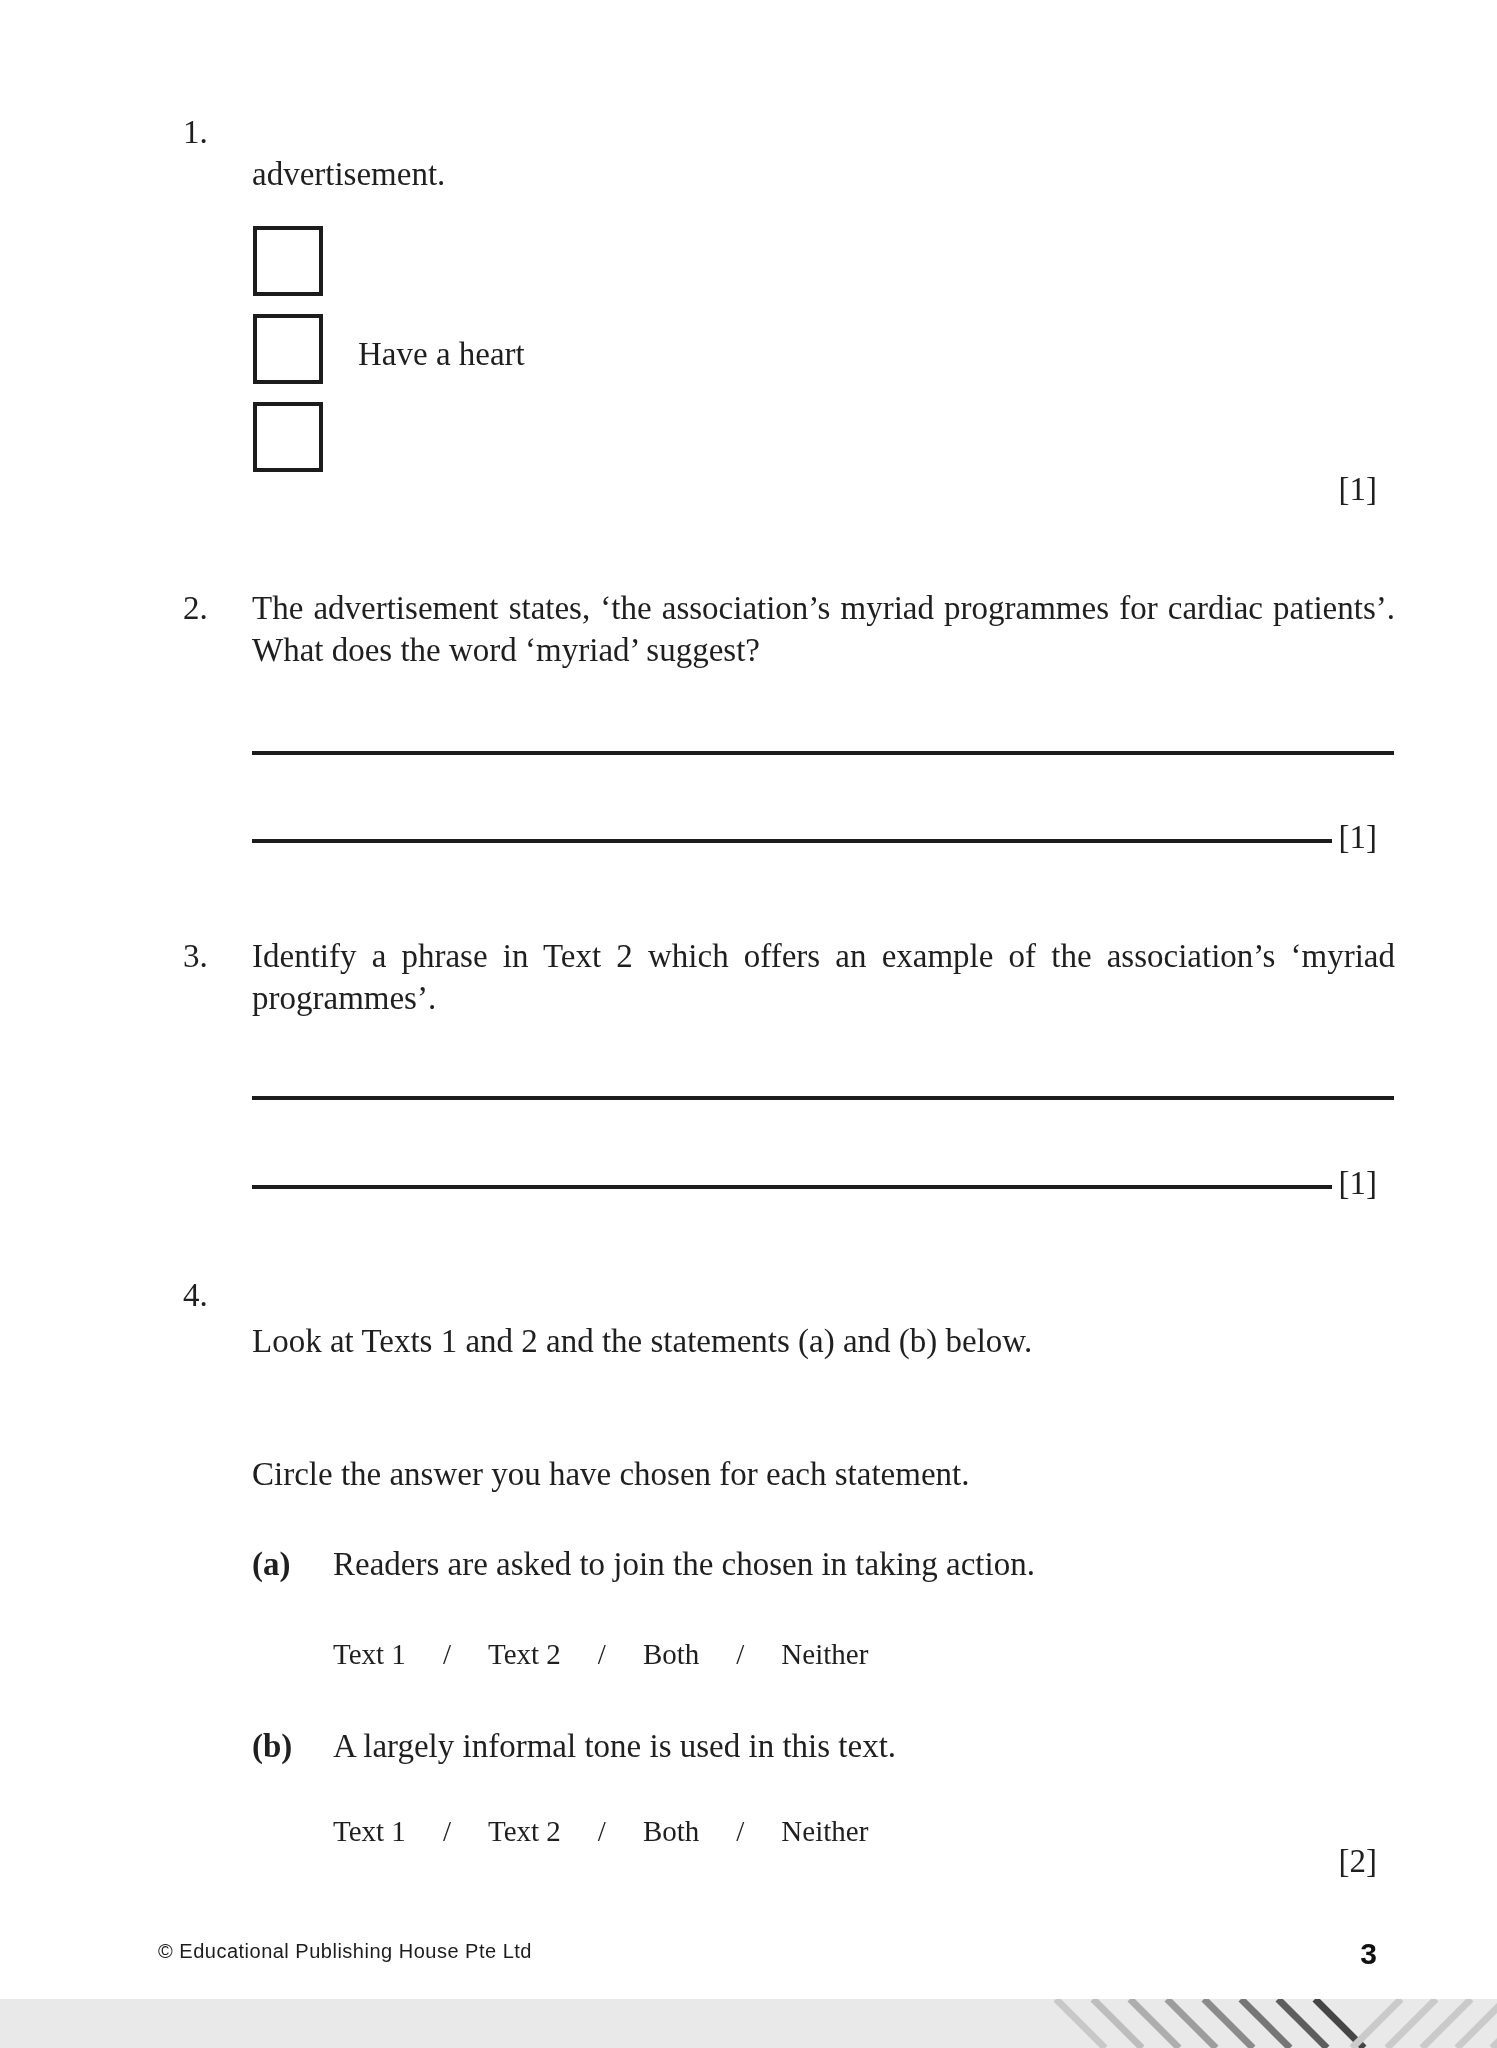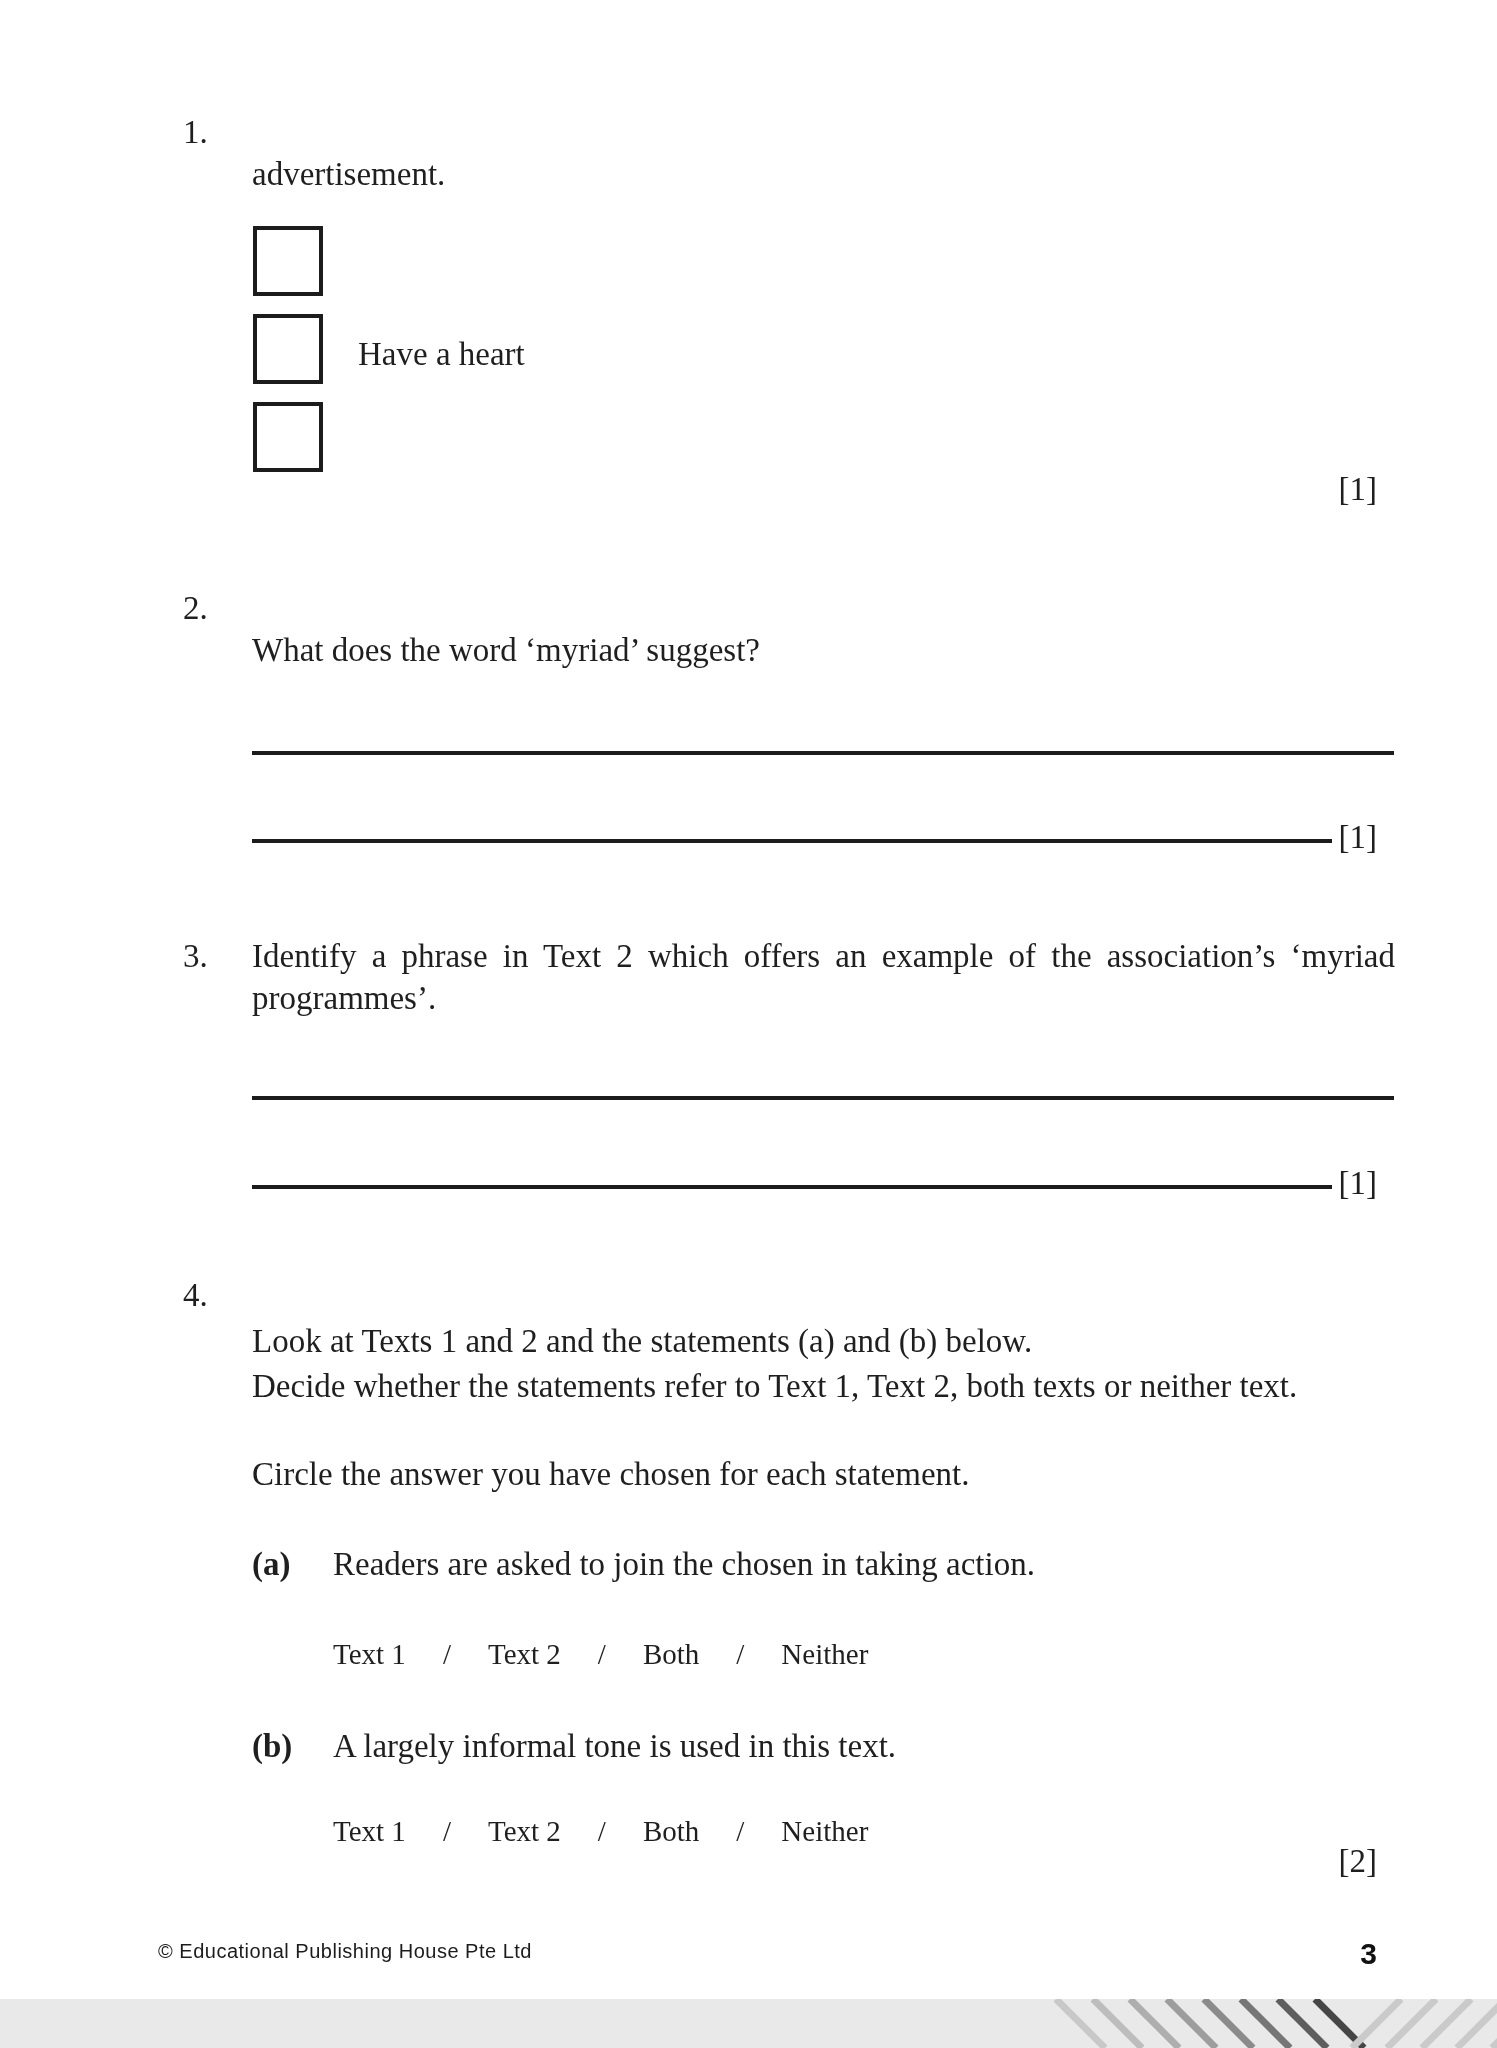--- a/index.html
+++ b/index.html
@@ -32,37 +32,37 @@
   <div class="abs checkbox" style="left:253px;top:226px;"></div>
 
   <div class="abs checkbox" style="left:253px;top:314px;"></div>
   <div class="abs line" style="left:358px;top:333px;">Have a heart</div>
 
   <div class="abs checkbox" style="left:253px;top:402px;"></div>
 
   <div class="abs mark" style="left:1252px;top:468px;">[1]</div>
 
   <div class="abs qnum" style="left:183px;top:587px;">2.</div>
+  <div class="abs line just" style="left:252px;top:587px;">The advertisement states, ‘the association’s myriad programmes for cardiac patients’.</div>
   <div class="abs line" style="left:252px;top:629px;">What does the word ‘myriad’ suggest?</div>
 
   <div class="abs ansline" style="left:252px;top:751px;width:1142px;"></div>
   <div class="abs ansline" style="left:252px;top:839px;width:1080px;"></div>
   <div class="abs mark" style="left:1252px;top:816px;">[1]</div>
 
   <div class="abs qnum" style="left:183px;top:935px;">3.</div>
   <div class="abs line just" style="left:252px;top:935px;">Identify a phrase in Text 2 which offers an example of the association’s ‘myriad</div>
   <div class="abs line" style="left:252px;top:977px;">programmes’.</div>
 
   <div class="abs ansline" style="left:252px;top:1096px;width:1142px;"></div>
   <div class="abs ansline" style="left:252px;top:1185px;width:1080px;"></div>
   <div class="abs mark" style="left:1252px;top:1162px;">[1]</div>
 
   <div class="abs qnum" style="left:183px;top:1274px;">4.</div>
   <div class="abs line" style="left:252px;top:1274px;margin-top:46px;">Look at Texts 1 and 2 and the statements (a) and (b) below.</div>
-  <div class="abs line" style="left:252px;top:1365px;">Decide whether the statements refer to Text 1, Text 2, both texts or neither text.</div>
   <div class="abs line" style="left:252px;top:1453px;">Circle the answer you have chosen for each statement.</div>
 
   <div class="abs line bold" style="left:252px;top:1543px;">(a)</div>
   <div class="abs line" style="left:333px;top:1543px;">Readers are asked to join the chosen in taking action.</div>
   <div class="abs choice-row" style="left:333px;top:1633px;"><span class="ci">Text 1</span><span class="ci">/</span><span class="ci">Text 2</span><span class="ci">/</span><span class="ci">Both</span><span class="ci">/</span><span class="ci">Neither</span></div>
 
   <div class="abs line bold" style="left:252px;top:1725px;">(b)</div>
   <div class="abs line" style="left:333px;top:1725px;">A largely informal tone is used in this text.</div>
   <div class="abs choice-row" style="left:333px;top:1810px;"><span class="ci">Text 1</span><span class="ci">/</span><span class="ci">Text 2</span><span class="ci">/</span><span class="ci">Both</span><span class="ci">/</span><span class="ci">Neither</span></div>
 

